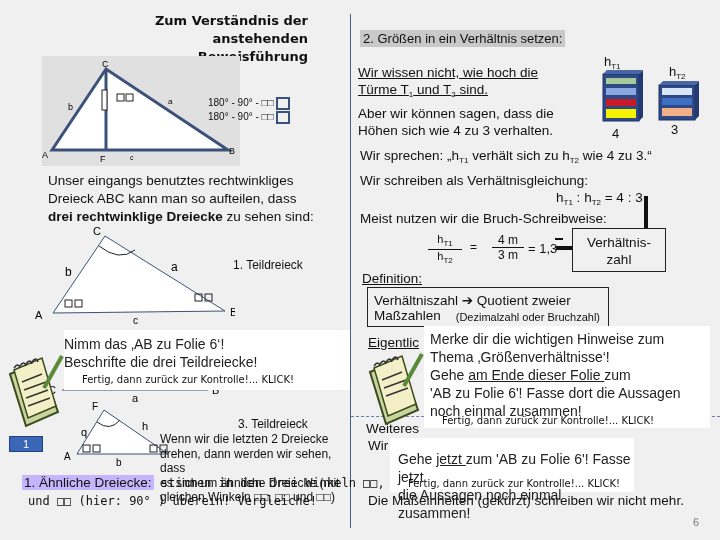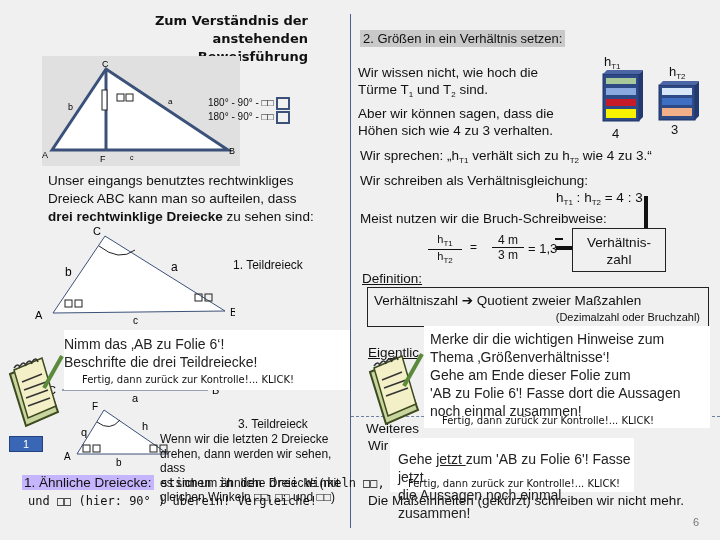--- a/index.html
+++ b/index.html
@@ -21,21 +21,21 @@
     .notepad { width: 44px; height: 60px; }
     .slide-btn { left: 9px; top: 436px; width: 34px; height: 16px; background: #3a67b5; border: 1px solid #23427f; color: #fff; font-size: 11px; text-align: center; line-height: 14px; }
     .bottom-left { left: 22px; top: 474px; font-size: 13.5px; line-height: 18px; }
     .bottom-left .hl-gray { background: #c4b5fd; padding: 0 2px; }
     .mono { font-family: "DejaVu Sans Mono", monospace; font-size: 12px; }
     .wenn { left: 160px; top: 432px; font-size: 12px; line-height: 14.5px; width: 200px; }
     .section2 { left: 360px; top: 30px; background: #c9c9c9; font-size: 13px; padding: 1px 3px; }
     .r-text { font-size: 13.5px; line-height: 17px; }
     .sub { font-size: 8px; vertical-align: -3px; }
     .definition { left: 362px; top: 271px; font-size: 13.5px; text-decoration: underline; }
-    .defbox { left: 367px; top: 287px; width: 342px; height: 40px; border: 1px solid #222; }
+    .defbox { left: 367px; top: 287px; width: 242px; height: 40px; border: 1px solid #222; }
     .defbox .l1 { position:absolute; left: 6px; top: 4px; font-size: 13.5px; }
     .defbox .l2 { position:absolute; right: 8px; top: 23px; font-size: 11px; }
     .vz-box { left: 572px; top: 228px; width: 94px; height: 44px; border: 1px solid #222; text-align: center; font-size: 13.5px; line-height: 17px; padding-top: 5px; background: #f0f0f0; }
     .dash-h { left: 351px; top: 416px; width: 369px; height: 0; border-top: 1px dashed #6d7fa3; }
     .page-num { left: 693px; top: 516px; font-size: 11px; color: #777; }
   </style>
 </head>
 <body>
 
 <div class="abs divider-v"></div>
@@ -153,21 +153,21 @@
 
 <div class="abs slide-btn">1</div>
 
 <div class="abs bottom-left">
   <div><span class="hl-gray">1. Ähnliche Dreiecke:</span><span class="mono"> stimmen in den drei Winkeln □□, □□, □□</span></div>
   <div class="mono" style="padding-left:6px;">und □□ (hier: 90° ) überein! Vergleiche!</div>
 </div>
 
 <div class="abs section2">2. Größen in ein Verhältnis setzen:</div>
 
-<div class="abs r-text" style="left:358px; top:64px;">
+<div class="abs r-text" style="left:358px; top:64px;text-decoration:underline;">
   <div>Wir wissen nicht, wie hoch die</div>
   <div><span>Türme  T</span><span class="sub">1</span><span> und T</span><span class="sub">2</span><span> sind.</span></div>
 </div>
 
 <div class="abs r-text" style="left:358px; top:105px;">
   <div>Aber wir können sagen, dass die</div>
   <div>Höhen sich wie 4 zu 3 verhalten.</div>
 </div>
 
 <div class="abs" style="left:604px; top:54px; font-size:13px;"><span>h</span><span class="sub">T1</span></div>
@@ -224,21 +224,21 @@
   <div>Verhältnis-</div>
   <div>zahl</div>
 </div>
 
 <div class="abs definition">Definition:</div>
 <div class="abs defbox">
   <div class="l1">Verhältniszahl ➔ Quotient zweier Maßzahlen</div>
   <div class="l2">(Dezimalzahl oder Bruchzahl)</div>
 </div>
 
-<div class="abs r-text" style="left:368px; top:344px;text-decoration:underline;">Eigentlic</div>
+<div class="abs r-text" style="left:368px; top:334px;text-decoration:underline;">Eigentlic</div>
 <div class="abs r-text" style="left:366px; top:420px;">Weiteres</div>
 <div class="abs r-text" style="left:368px; top:437px;">Wir</div>
 <div class="abs r-text" style="left:368px; top:492px;">Die Maßeinheiten (gekürzt) schreiben wir nicht mehr.</div>
 
 <div class="abs dash-h"></div>
 
 <div class="abs notepad" style="left:366px; top:350px;">
   <svg width="60" height="78" viewBox="0 0 60 78">
     <polygon points="4,22 34,10 52,60 20,74" fill="#c9d59e" stroke="#3d4a1e" stroke-width="2"></polygon>
     <polygon points="8,18 36,6 50,54 22,66" fill="#f3efc6" stroke="#3d4a1e" stroke-width="1.5"></polygon>
@@ -247,21 +247,21 @@
     <line x1="20" y1="46" x2="42" y2="38" stroke="#333" stroke-width="1.5"></line>
     <path d="M8,16 q4,-6 6,0 M14,14 q4,-6 6,0 M20,12 q4,-6 6,0 M26,10 q4,-6 6,0" fill="none" stroke="#333" stroke-width="1.5"></path>
     <line x1="38" y1="36" x2="56" y2="4" stroke="#5a8a3a" stroke-width="4"></line>
   </svg>
 </div>
 
 <div class="abs popup" style="left:424px; top:326px; width:286px; height:102px;">
   <div class="main" style="position:absolute; left:6px; top:4px;">
     <div>Merke dir die wichtigen Hinweise zum</div>
     <div>Thema ‚Größenverhältnisse‘!</div>
-    <div><span>Gehe </span><span style="">am Ende dieser Folie </span><span>zum</span></div>
+    <div><span>Gehe </span><span style="text-decoration:underline;">am Ende dieser Folie </span><span>zum</span></div>
     <div>'AB zu Folie 6'! Fasse dort die Aussagen</div>
     <div>noch einmal zusammen!</div>
   </div>
   <div class="klick" style="position:absolute; left:18px; top:89px;">Fertig, dann zurück zur Kontrolle!... KLICK!</div>
 </div>
 
 <div class="abs popup" style="left:390px; top:438px; width:244px; height:54px;">
   <div class="main" style="position:absolute; left:8px; top:12px;">
     <div><span>Gehe </span><span style="text-decoration:underline;">jetzt </span><span>zum 'AB zu Folie 6'! Fasse jetzt</span></div>
     <div>die Aussagen noch einmal zusammen!</div>

